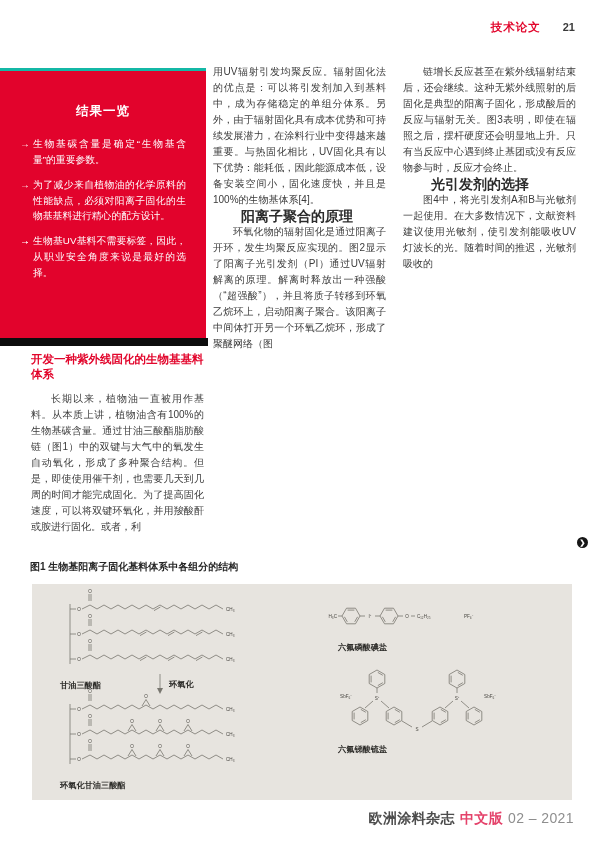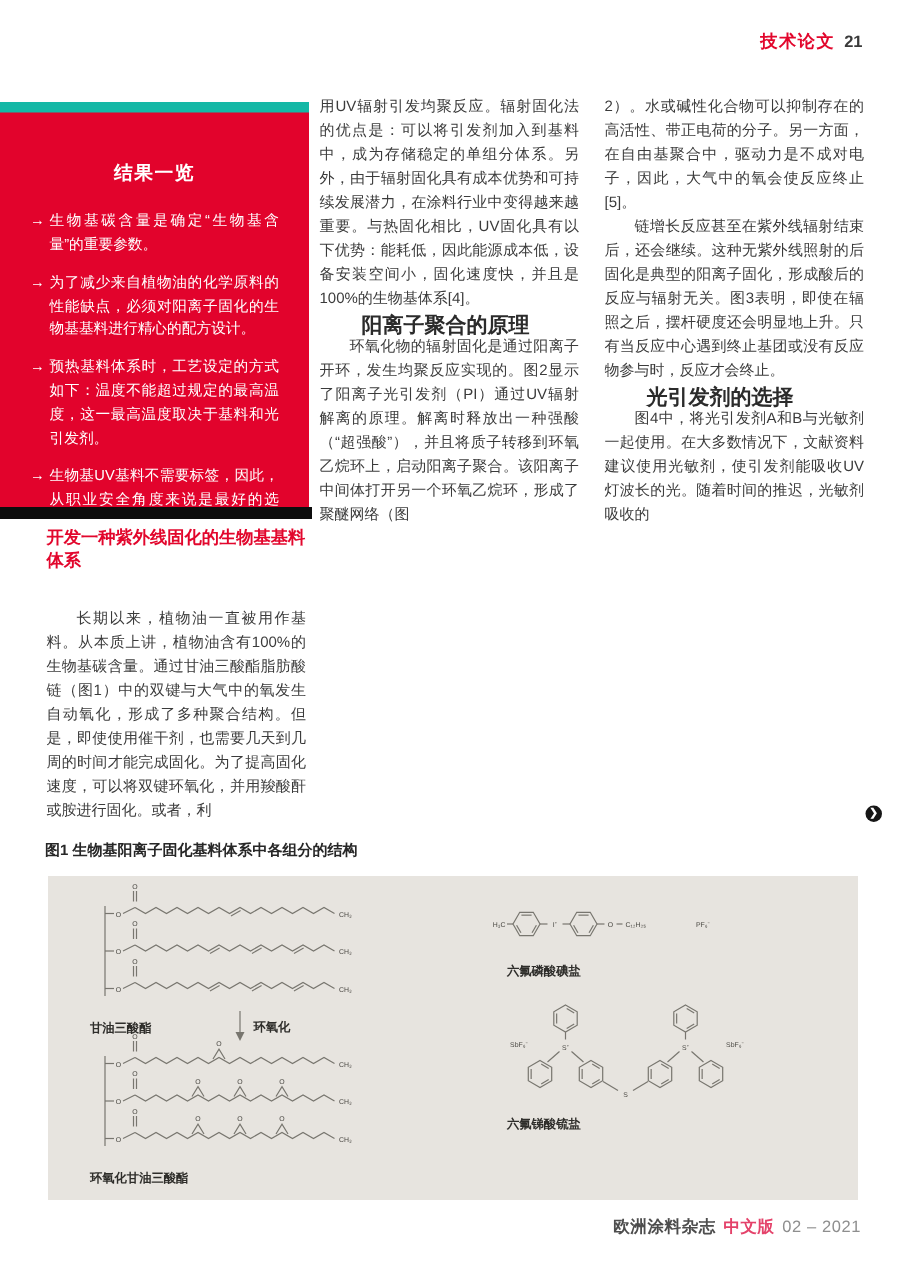--- a/index.html
+++ b/index.html
@@ -1,57 +1,57 @@
 <!DOCTYPE html>
 <html><head>
 <meta charset="utf-8">
 <style>
   html,body{margin:0;padding:0;background:#ffffff;}
   .page{position:relative;width:600px;height:849px;background:#ffffff;overflow:hidden;
         font-family:"Liberation Sans",sans-serif;color:#3b3b3b;}
 
   
-  .header{position:absolute;top:20px;right:25px;display:flex;align-items:baseline;gap:6px;}
+  .header{position:absolute;top:20px;right:25px;display:flex;align-items:baseline;gap:22px;}
   .header .sec{color:#e2062c;font-weight:bold;font-size:11.5px;letter-spacing:1px;}
   .header .pg{color:#3a3a3a;font-size:11px;font-weight:bold;}
 
   
   .redbox{position:absolute;left:0;top:68px;width:206px;height:270px;background:#e2032c;
-          border-top:7px solid #14b8a6;box-sizing:border-box;padding:26px 20px 0 20px;}
+          border-top:3px solid #14b8a6;box-sizing:border-box;padding:26px 20px 0 20px;}
   .redbox-bar{position:absolute;left:0;top:338px;width:208px;height:8px;background:#0d0d0d;}
   .rb-title{color:#ffffff;font-weight:bold;font-size:12.5px;text-align:center;margin:6px 0 16px 0;letter-spacing:1px;}
   .rb-item{position:relative;color:#ffffff;font-size:9.8px;line-height:1.62;text-align:justify;
            padding-left:13px;margin-bottom:9px;}
   .rb-item .arr{position:absolute;left:0;top:0;}
 
   
   .col{position:absolute;width:173px;font-size:10px;line-height:16px;text-align:justify;}
   .col p{margin:0;}
   .col p.ind{text-indent:2em;}
   .col h3.sub{margin:0;font-size:14px;line-height:16px;font-weight:bold;color:#2b2b2b;text-indent:2em;}
   #col1{left:31px;top:352px;}
   #col2{left:213px;top:64px;height:470px;overflow:hidden;}
   #col3{left:403px;top:64px;height:486px;overflow:hidden;}
-  .art-heading{color:#e2062c;font-weight:bold;font-size:11.5px;line-height:15px;margin:0 0 23px 0;text-align:left;}
+  .art-heading{color:#e2062c;font-weight:bold;font-size:11.5px;line-height:15px;margin:0 0 9px 0;text-align:left;}
 
   
   .cont-icon{position:absolute;left:577px;top:537px;width:11px;height:11px;border-radius:50%;
              background:#161616;color:#ffffff;font-size:7px;line-height:11px;text-align:center;font-weight:bold;}
 
   
   .fig-caption{position:absolute;left:30px;top:560px;width:542px;font-size:10px;font-weight:bold;color:#272727;}
   .figbox{position:absolute;left:32px;top:584px;width:540px;height:216px;background:#e7e4df;}
   .chem{display:block;}
   .chem line,.chem path,.chem polyline,.chem polygon{stroke:#78766f;stroke-width:0.8;fill:none;}
   .chem polygon.solid{fill:#78766f;stroke:none;}
   .chem text{stroke:none;fill:#4a4843;font-size:4.6px;font-family:"Liberation Sans",sans-serif;}
   .chem text.lbl{fill:#2e2d2a;font-size:8.2px;font-weight:bold;}
 
   
-  .footer{position:absolute;top:810px;right:26px;font-size:11px;letter-spacing:0.4px;display:flex;gap:5px;align-items:baseline;}
+  .footer{position:absolute;top:810px;right:26px;font-size:14px;letter-spacing:0.4px;display:flex;gap:5px;align-items:baseline;}
   .footer .j{color:#4d4d4d;font-weight:bold;}
   .footer .e{color:#e4426a;font-weight:bold;}
   .footer .i{color:#8e8e8e;}
 </style>
 </head>
 <body>
 
 <div class="page">
 
   <div class="header">
@@ -64,42 +64,40 @@
     <div class="rb-item">
       <span class="arr">→</span>
       <span>生物基碳含量是确定“生物基含量”的重要参数。</span>
     </div>
     <div class="rb-item">
       <span class="arr">→</span>
       <span>为了减少来自植物油的化学原料的性能缺点，必须对阳离子固化的生物基基料进行精心的配方设计。</span>
     </div>
     <div class="rb-item">
       <span class="arr">→</span>
-      <span>预热基料体系时，工艺设定的方式如下：温度不能超过规定的最高温度，这一最高温度取决于基料和光引发剂。</span>
     </div>
     <div class="rb-item">
       <span class="arr">→</span>
       <span>生物基UV基料不需要标签，因此，从职业安全角度来说是最好的选择。</span>
     </div>
   </div>
   <div class="redbox-bar"></div>
 
   <div class="col" id="col1">
     <h2 class="art-heading">开发一种紫外线固化的生物基基料体系</h2>
     <p class="ind">长期以来，植物油一直被用作基料。从本质上讲，植物油含有100%的生物基碳含量。通过甘油三酸酯脂肪酸链（图1）中的双键与大气中的氧发生自动氧化，形成了多种聚合结构。但是，即使使用催干剂，也需要几天到几周的时间才能完成固化。为了提高固化速度，可以将双键环氧化，并用羧酸酐或胺进行固化。或者，利</p>
   </div>
 
   <div class="col" id="col2">
     <p>用UV辐射引发均聚反应。辐射固化法的优点是：可以将引发剂加入到基料中，成为存储稳定的单组分体系。另外，由于辐射固化具有成本优势和可持续发展潜力，在涂料行业中变得越来越重要。与热固化相比，UV固化具有以下优势：能耗低，因此能源成本低，设备安装空间小，固化速度快，并且是100%的生物基体系[4]。</p>
     <h3 class="sub">阳离子聚合的原理</h3>
     <p class="ind">环氧化物的辐射固化是通过阳离子开环，发生均聚反应实现的。图2显示了阳离子光引发剂（PI）通过UV辐射解离的原理。解离时释放出一种强酸（“超强酸”），并且将质子转移到环氧乙烷环上，启动阳离子聚合。该阳离子中间体打开另一个环氧乙烷环，形成了聚醚网络（图</p>
   </div>
 
   <div class="col" id="col3">
-    <p>2）。水或碱性化合物可以抑制存在的高活性、带正电荷的分子。另一方面，在自由基聚合中，驱动力是不成对电子，因此，大气中的氧会使反应终止[5]。</p>
     <p class="ind">链增长反应甚至在紫外线辐射结束后，还会继续。这种无紫外线照射的后固化是典型的阳离子固化，形成酸后的反应与辐射无关。图3表明，即使在辐照之后，摆杆硬度还会明显地上升。只有当反应中心遇到终止基团或没有反应物参与时，反应才会终止。</p>
     <h3 class="sub">光引发剂的选择</h3>
     <p class="ind">图4中，将光引发剂A和B与光敏剂一起使用。在大多数情况下，文献资料建议使用光敏剂，使引发剂能吸收UV灯波长的光。随着时间的推迟，光敏剂吸收的</p>
   </div>
 
   <div class="cont-icon">❯</div>
 
   <div class="fig-caption">图1 生物基阳离子固化基料体系中各组分的结构</div>
 
   <div class="figbox">

